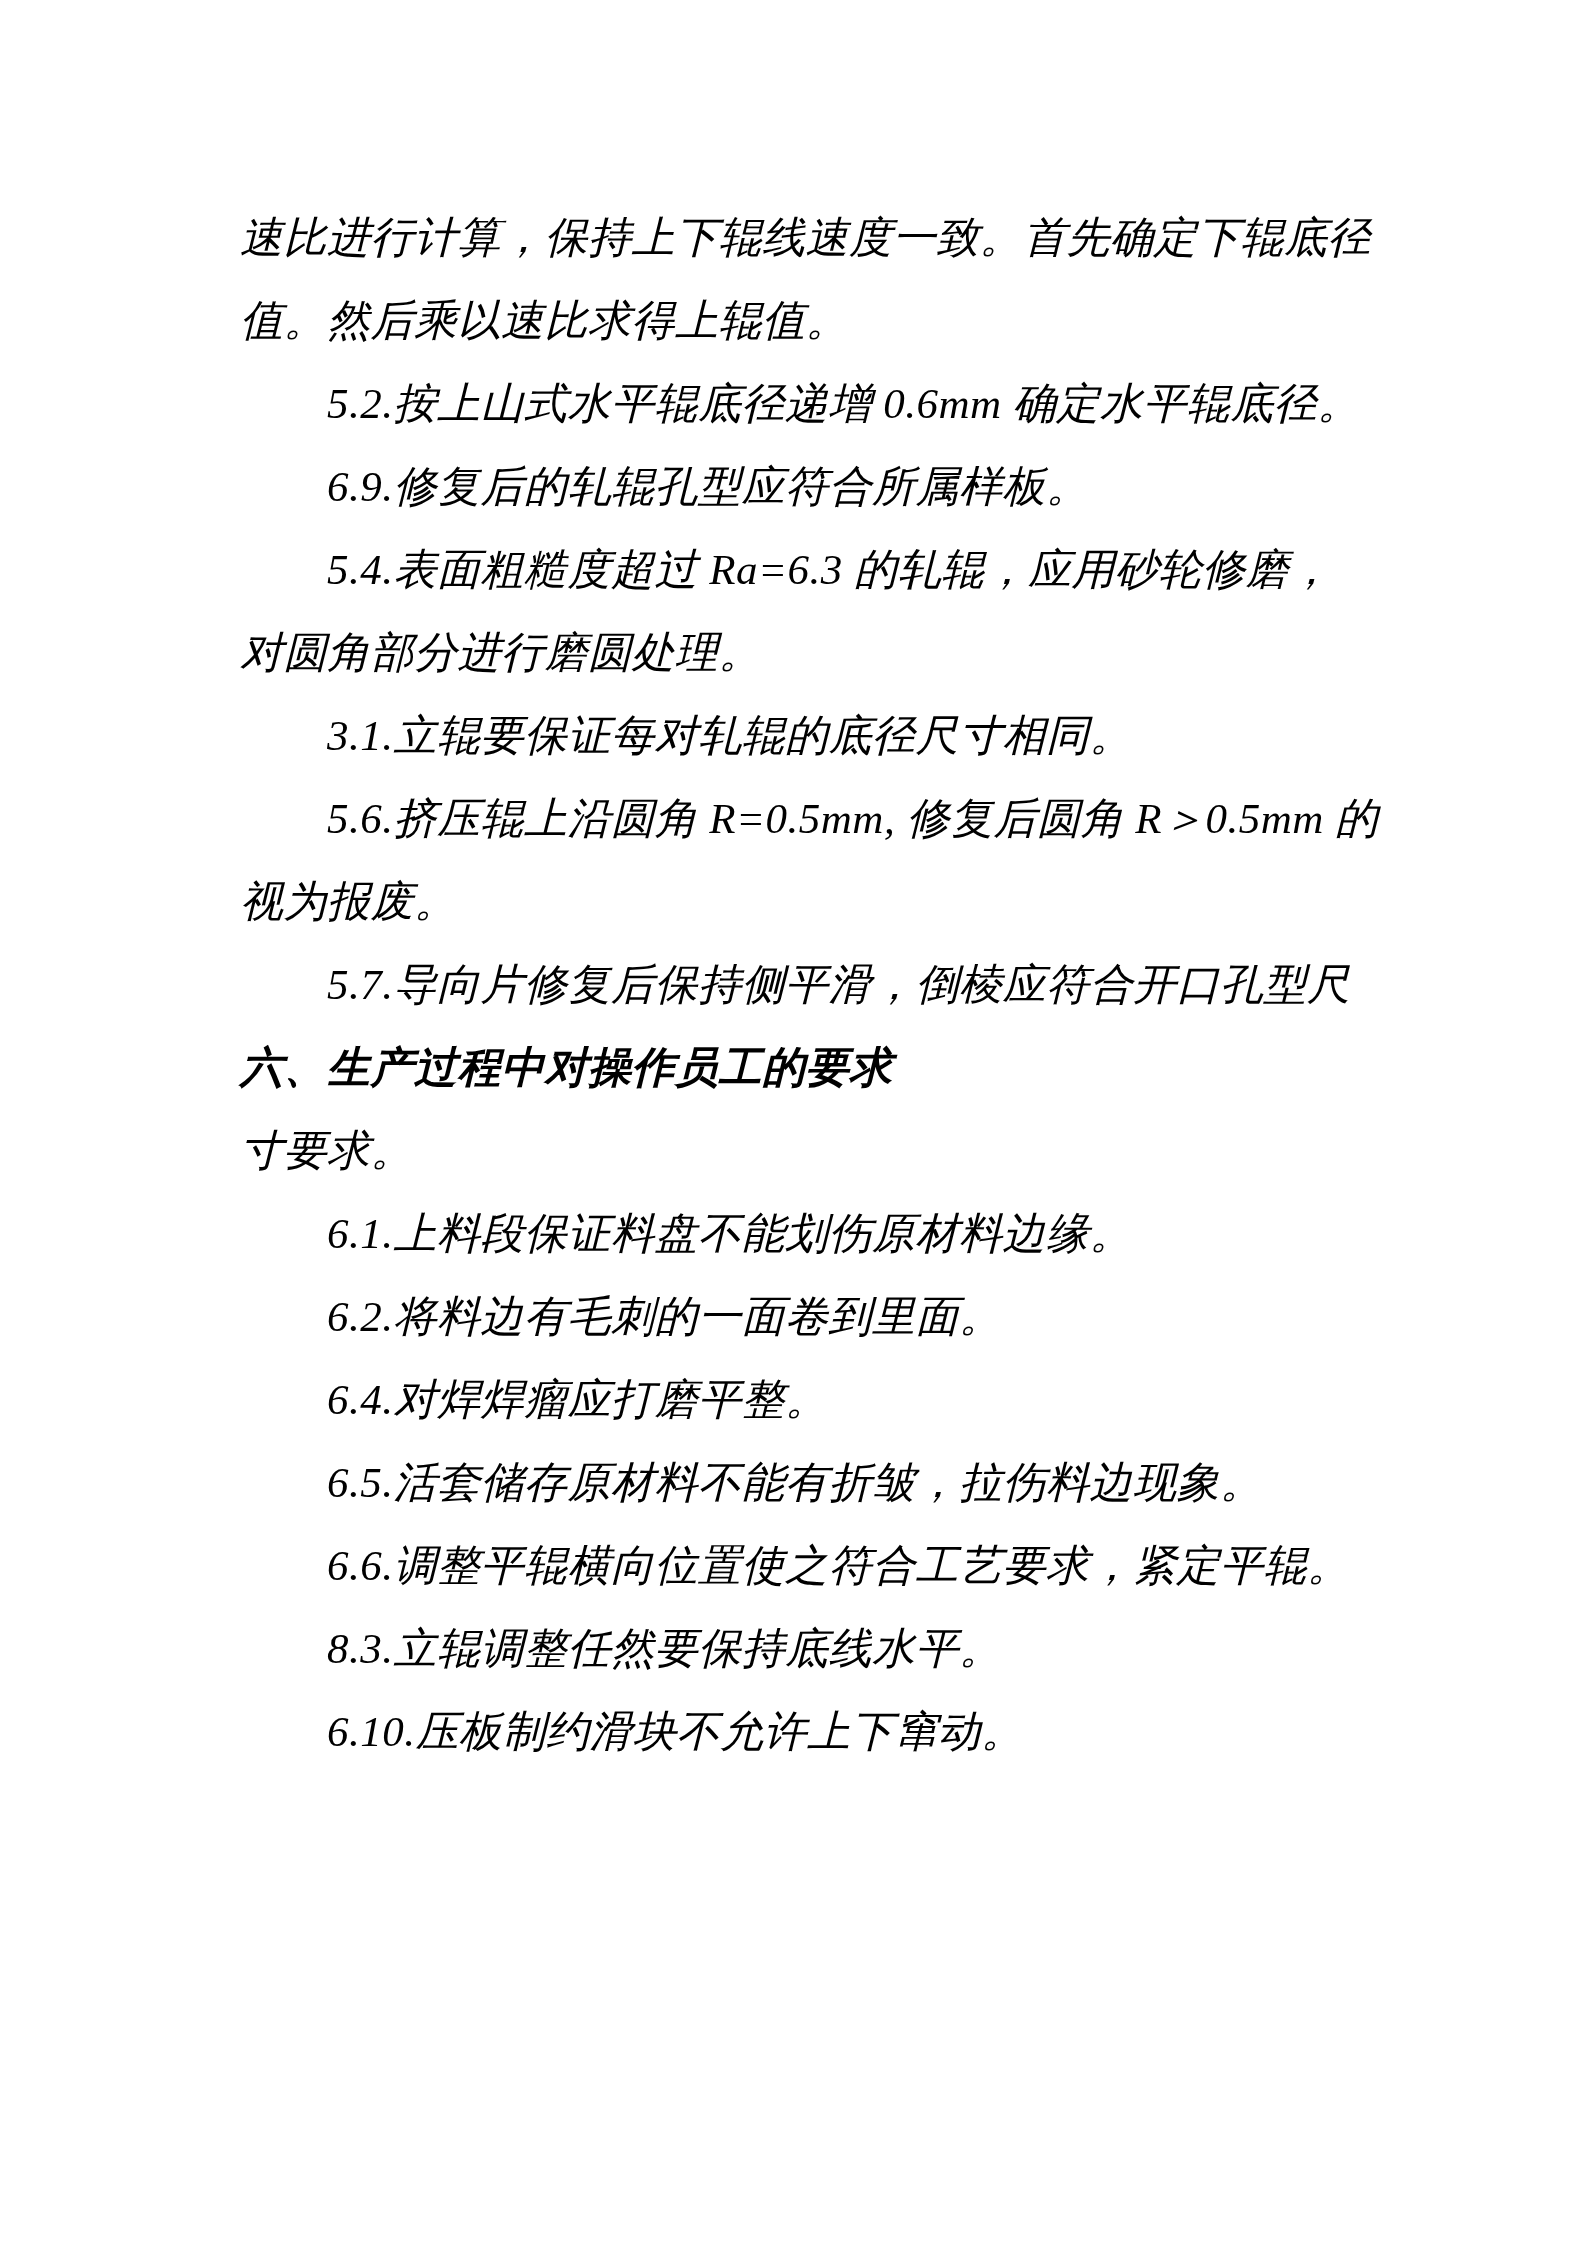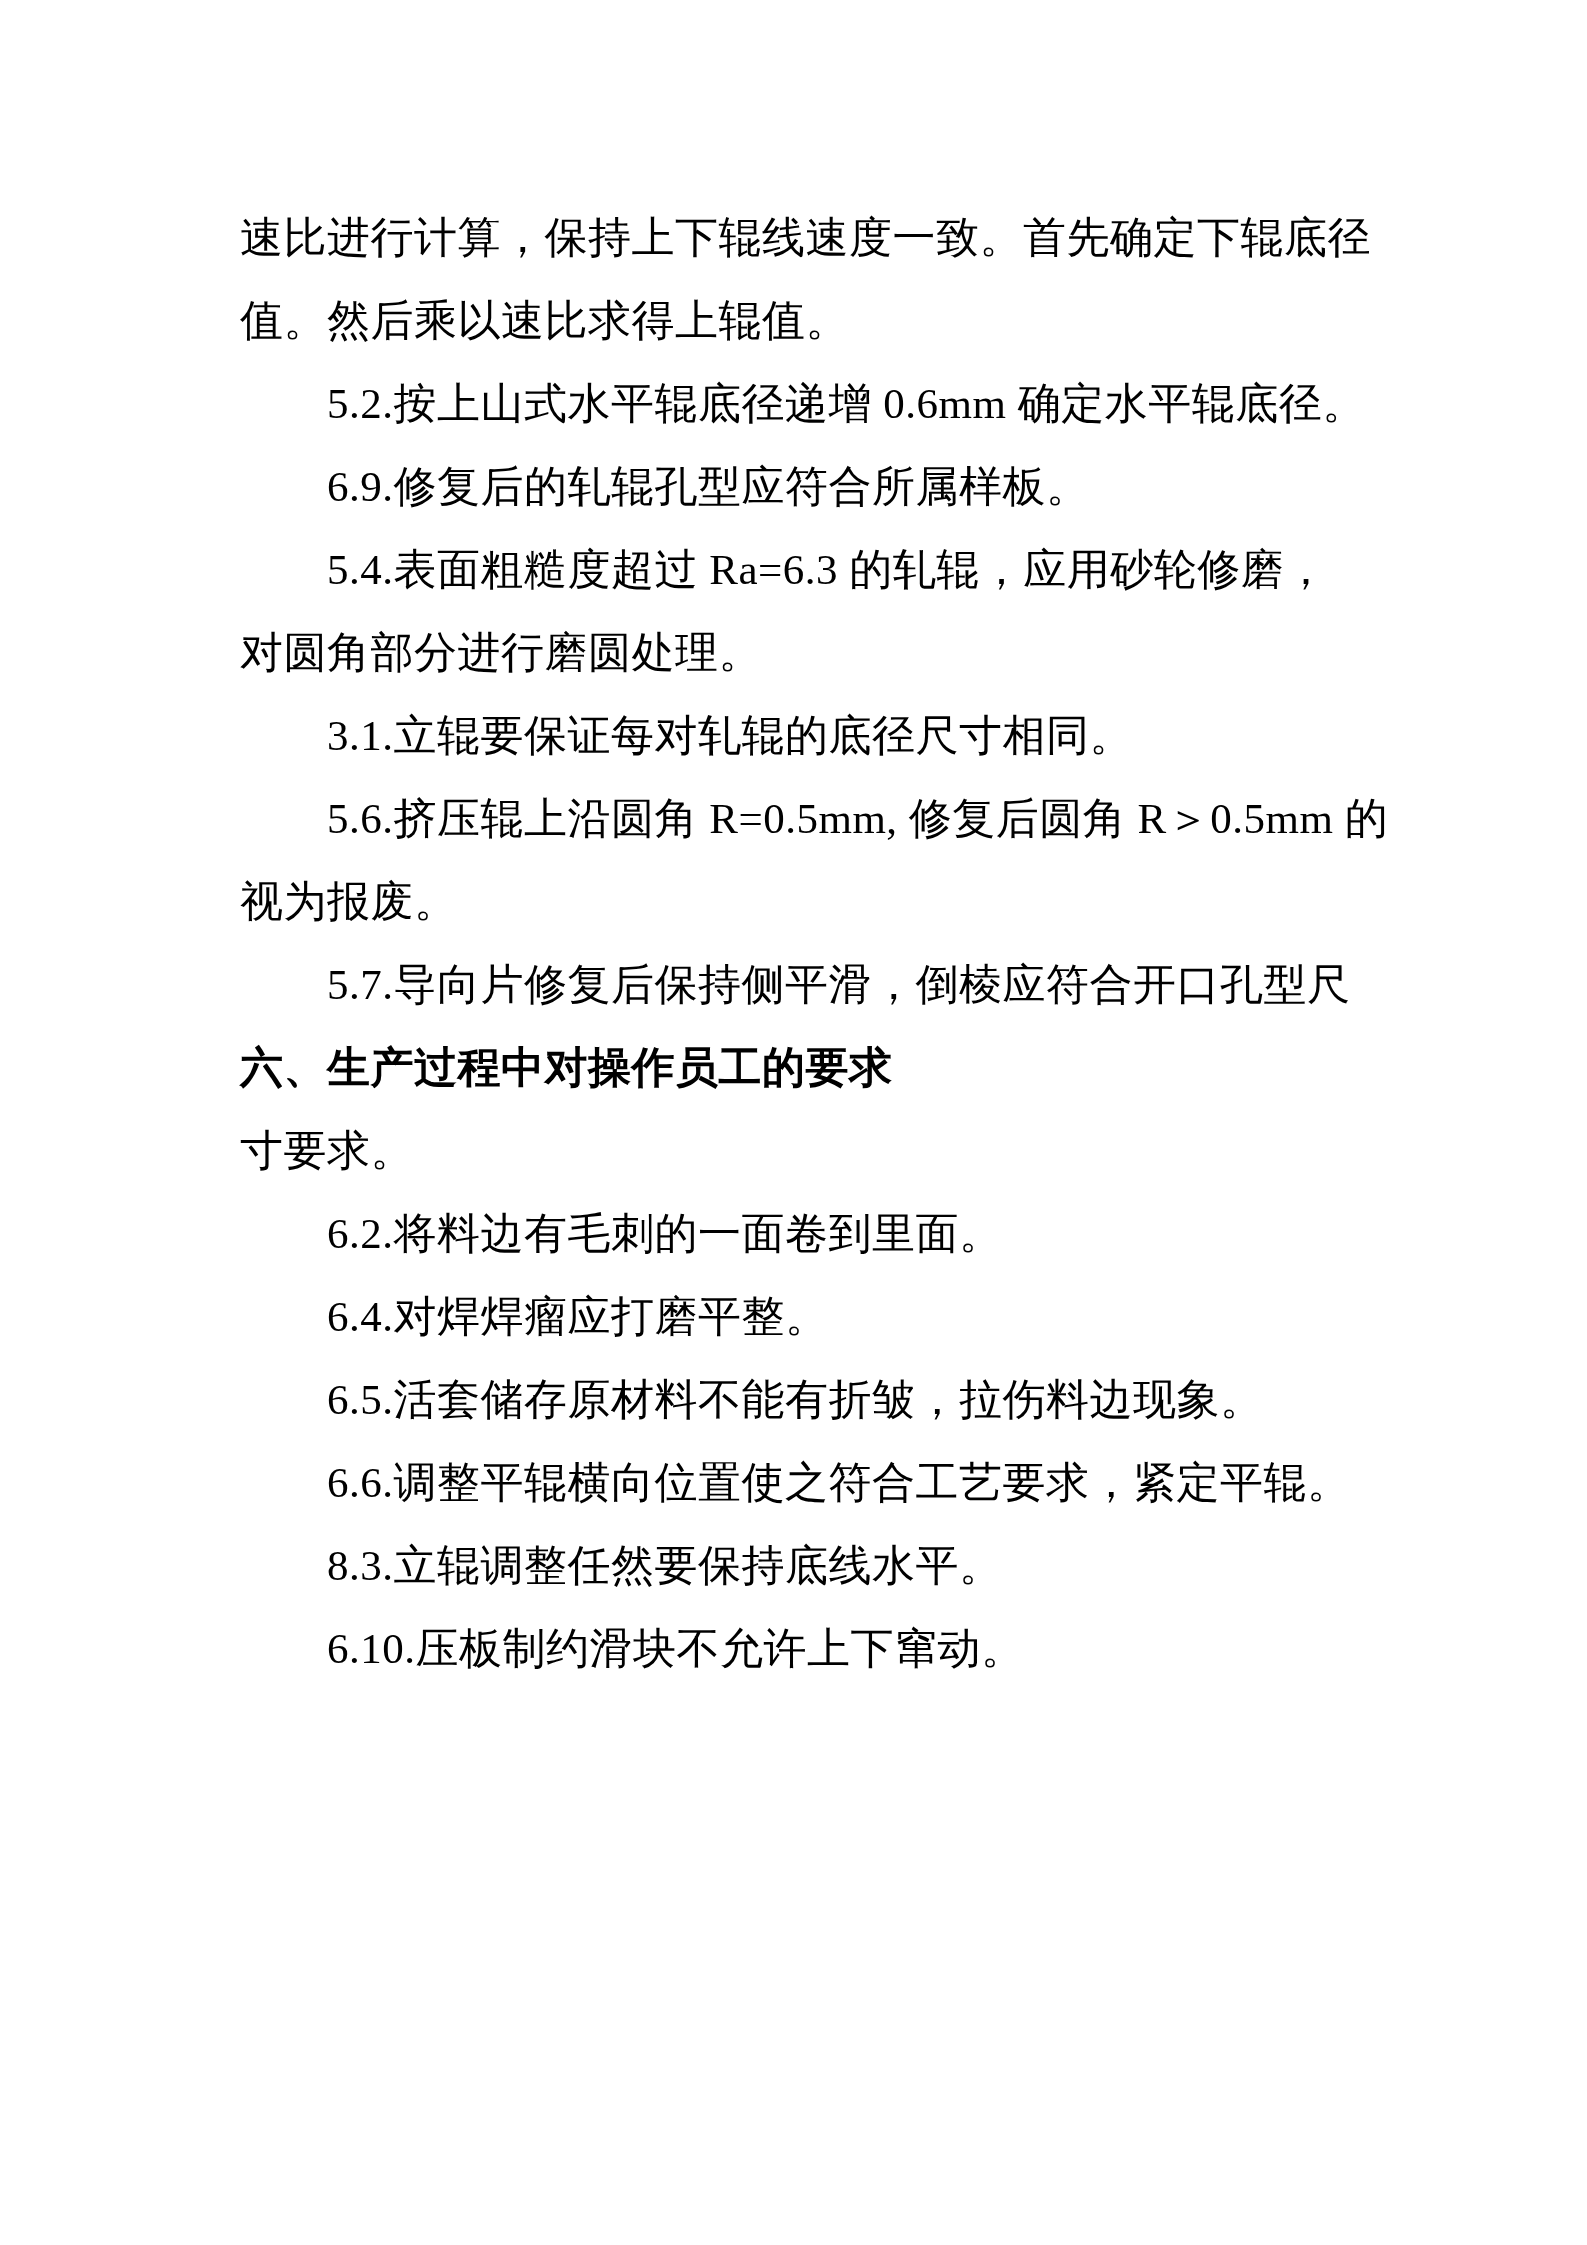--- a/index.html
+++ b/index.html
@@ -20,20 +20,21 @@
   }
   .doc-body {
     width: 100%;
   }
   .line {
     font-size: 43px;
     line-height: 83px;
     height: 83px;
     white-space: nowrap;
     letter-spacing: 0.5px;
+    font-style: italic;
   }
   .line.indent {
     padding-left: 87px;
   }
   .line.bold {
     font-weight: 700;
   }
 </style>
 </head>
 <body>
@@ -45,20 +46,21 @@
       <div class="line indent">5.2.按上山式水平辊底径递增 0.6mm 确定水平辊底径。</div>
       <div class="line indent">6.9.修复后的轧辊孔型应符合所属样板。</div>
       <div class="line indent">5.4.表面粗糙度超过 Ra=6.3 的轧辊，应用砂轮修磨，</div>
       <div class="line">对圆角部分进行磨圆处理。</div>
       <div class="line indent">3.1.立辊要保证每对轧辊的底径尺寸相同。</div>
       <div class="line indent">5.6.挤压辊上沿圆角 R=0.5mm, 修复后圆角 R＞0.5mm 的</div>
       <div class="line">视为报废。</div>
       <div class="line indent">5.7.导向片修复后保持侧平滑，倒棱应符合开口孔型尺</div>
       <div class="line bold">六、生产过程中对操作员工的要求</div>
       <div class="line">寸要求。</div>
+      <div class="line indent">6.1.上料段保证料盘不能划伤原材料边缘。</div>
       <div class="line indent">6.2.将料边有毛刺的一面卷到里面。</div>
       <div class="line indent">6.4.对焊焊瘤应打磨平整。</div>
       <div class="line indent">6.5.活套储存原材料不能有折皱，拉伤料边现象。</div>
       <div class="line indent">6.6.调整平辊横向位置使之符合工艺要求，紧定平辊。</div>
       <div class="line indent">8.3.立辊调整任然要保持底线水平。</div>
       <div class="line indent">6.10.压板制约滑块不允许上下窜动。</div>
     </div>
 </div>
 
 </body></html>

